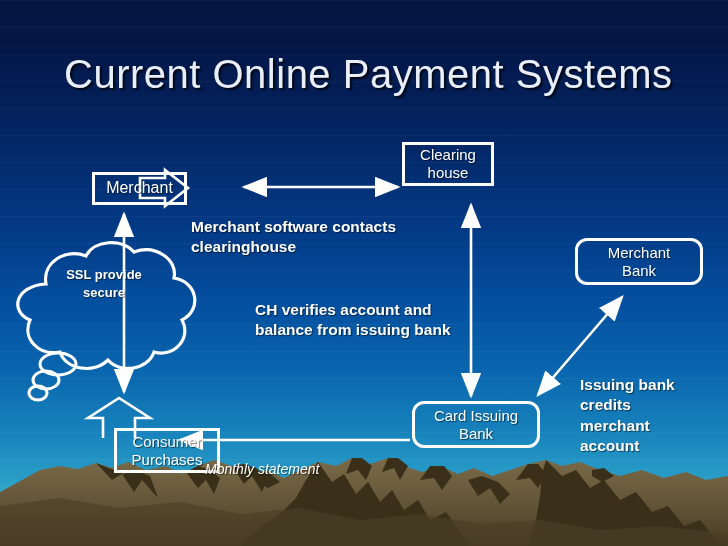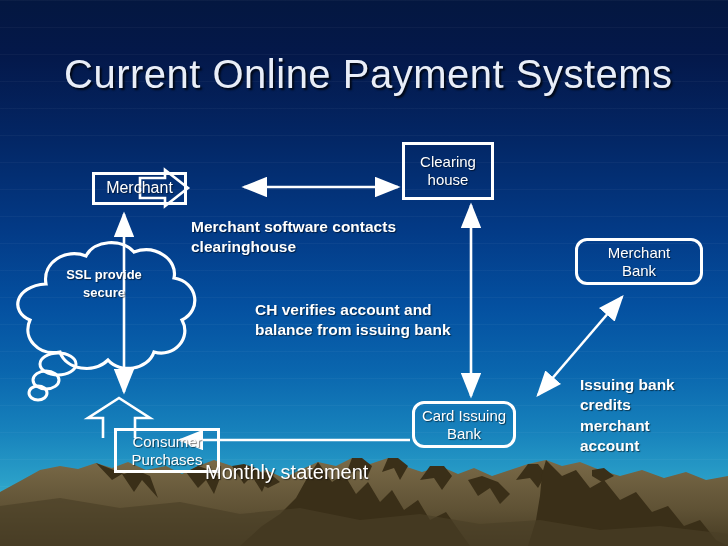--- a/index.html
+++ b/index.html
@@ -70,44 +70,45 @@
     justify-content: center;
     text-align: center;
     line-height: 1.18;
     font-size: 15px;
     text-shadow: 1px 1px 1px rgba(0,0,0,0.55);
   }
   .box.sharp { border-width: 3px; }
   .box.round { border-radius: 12px; }
 
   #box-merchant      { left: 92px;  top: 172px; width: 95px;  height: 33px; font-size: 16px; }
-  #box-clearing      { left: 402px; top: 142px; width: 92px;  height: 58px; font-size: 15px; }
+  #box-clearing      { left: 402px; top: 142px; width: 92px;  height: 44px; font-size: 15px; }
   #box-merchant-bank { left: 575px; top: 238px; width: 128px; height: 47px; font-size: 15px; }
-  #box-card-issuing  { left: 412px; top: 401px; width: 104px; height: 47px; font-size: 15px; }
+  #box-card-issuing  { left: 412px; top: 401px; width: 128px; height: 47px; font-size: 15px; }
   #box-consumer      { left: 66px;  top: 428px; width: 106px; height: 45px; font-size: 15px; margin-left: 48px; }
 
   
   .bodytext {
     position: absolute;
     color: #ffffff;
     font-weight: bold;
     font-size: 15.5px;
     line-height: 1.32;
     text-shadow: 1px 1px 1px rgba(0,0,0,0.55);
   }
   #txt-merchant-software { left: 191px; top: 217px; width: 245px; }
   #txt-ch-verifies       { left: 255px; top: 300px; width: 225px; }
   #txt-issuing-credits   { left: 580px; top: 375px; width: 120px; }
 
   .plaintext {
     position: absolute;
     color: #ffffff;
     font-weight: normal;
-    font-size: 20px;
+    font-size: 14px;
     text-shadow: 1px 1px 1px rgba(0,0,0,0.5);
+    font-style: italic;
   }
   #txt-monthly { left: 205px; top: 461px; }
 
   
   #cloud-wrap {
     position: absolute;
     left: 2px;
     top: 232px;
     width: 208px;
     height: 172px;

